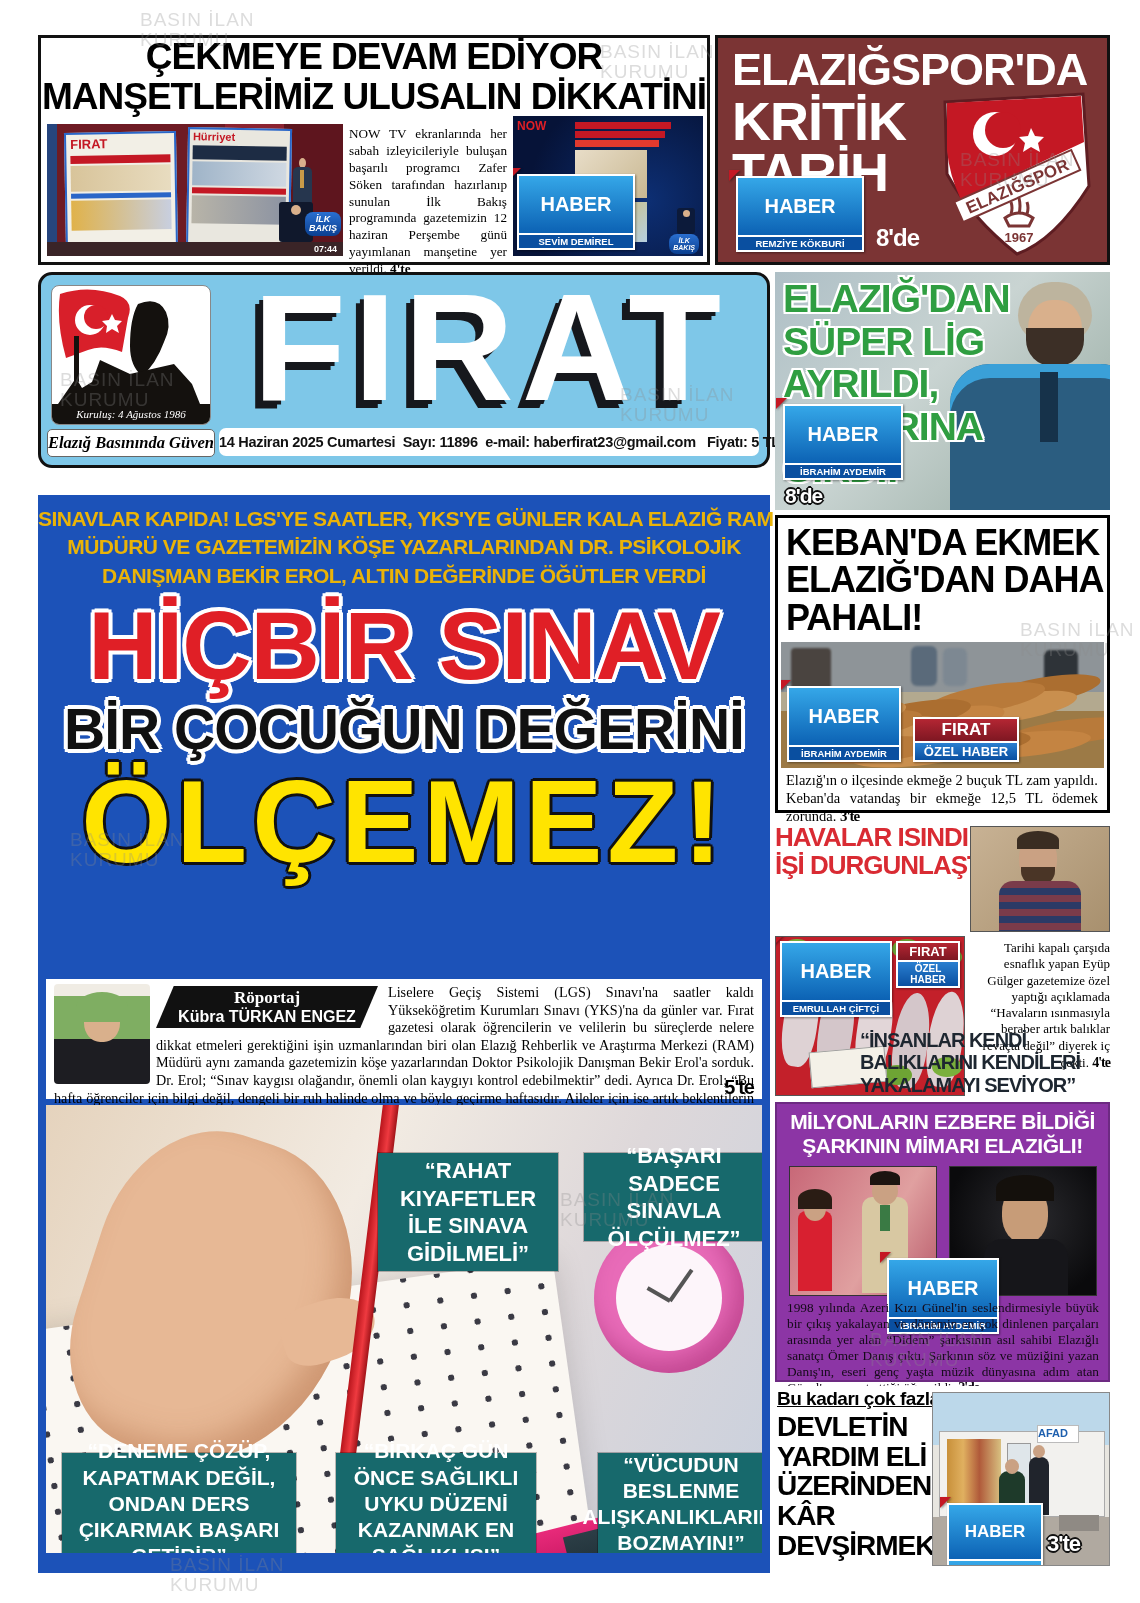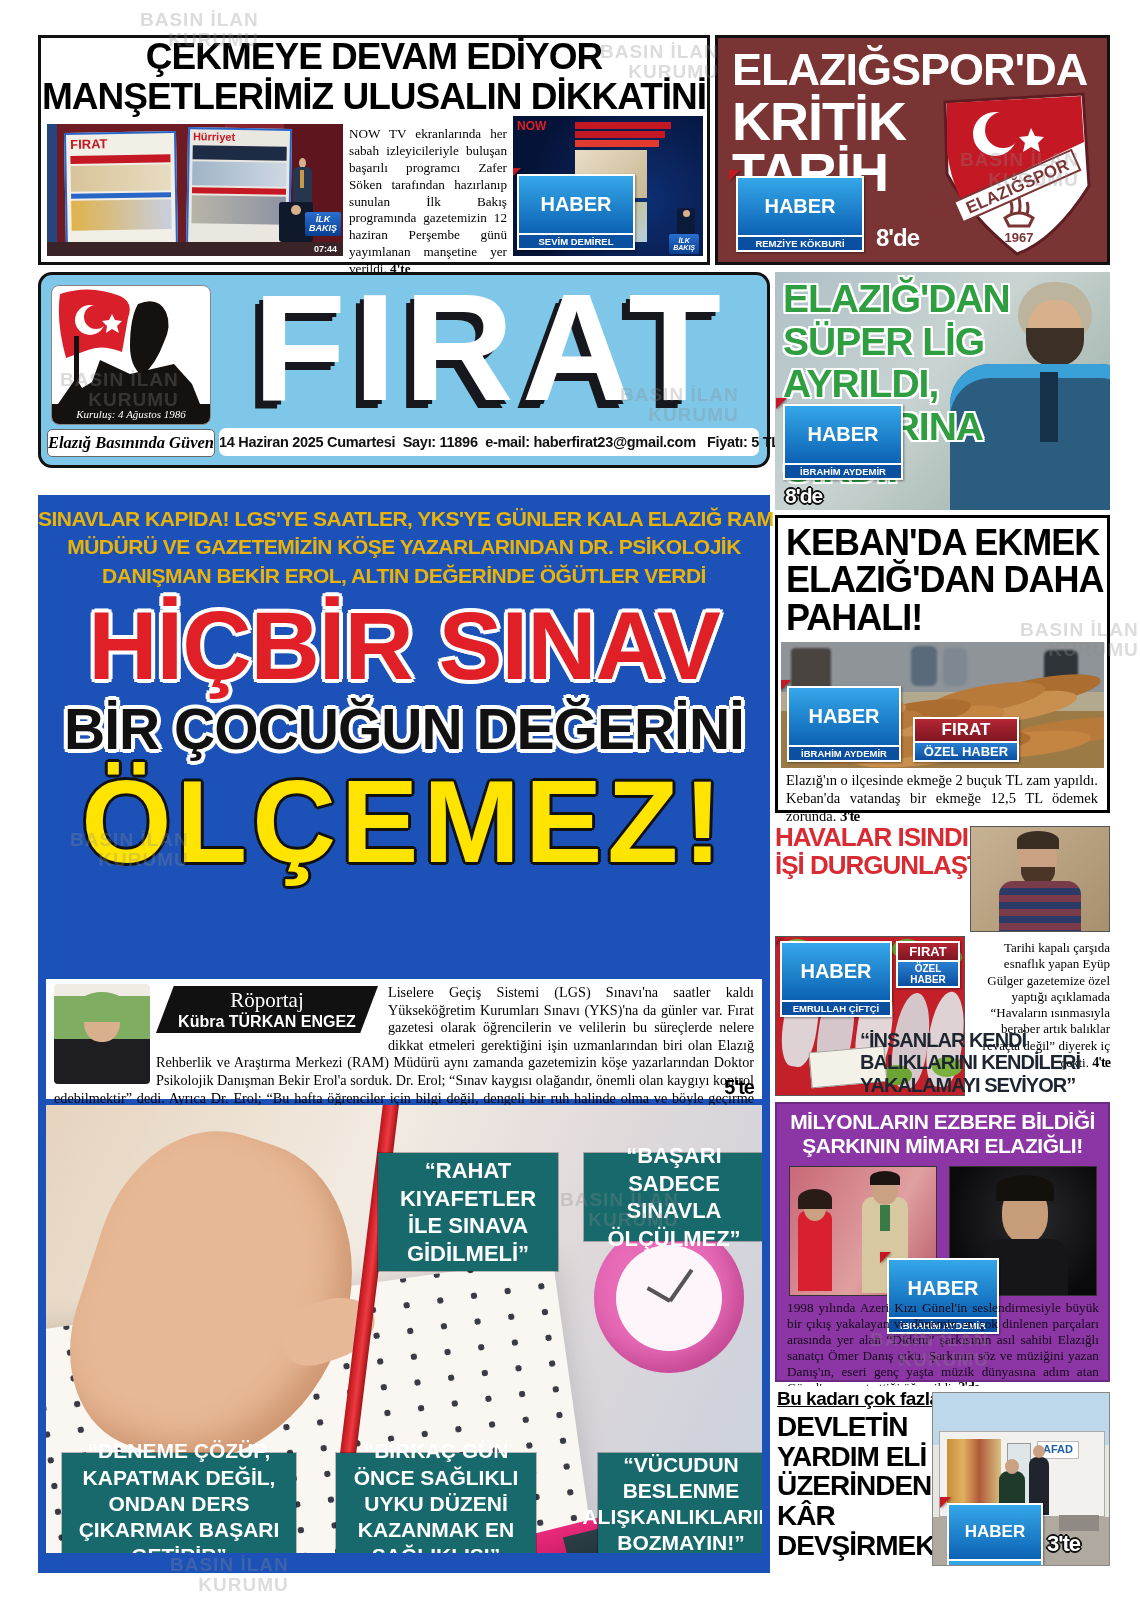--- a/index.html
+++ b/index.html
@@ -30,24 +30,24 @@
   .badge .arr{position:absolute;left:-7px;top:-6px;width:0;height:0;border-left:11px solid #c41824;border-bottom:11px solid transparent;}
   .badge .main{background:linear-gradient(180deg,#35a7e8,#0c62b4);border:2px solid #fff;color:#fff;
                font-weight:900;font-size:20px;text-align:center;padding:17px 0;letter-spacing:0;}
   .badge .sub{background:#0a4fa0;border:2px solid #fff;border-top:none;color:#fff;font-weight:700;
               font-size:9.5px;text-align:center;padding:1px 0;letter-spacing:0;}
   .badge2{position:absolute;width:108px;filter:drop-shadow(1px 1px 1px rgba(0,0,0,.4));}
   .badge2 .top{background:linear-gradient(180deg,#b42633,#7e1722);border:2px solid #fff;color:#fff;font-weight:900;font-size:17px;text-align:center;padding:1px 0;}
   .badge2 .bot{background:linear-gradient(180deg,#2a7fd0,#0a4fa0);border:2px solid #fff;border-top:none;color:#fff;font-weight:900;font-size:13px;text-align:center;padding:1px 0;}
   .teal{position:absolute;background:#17696c;color:#fff;font-weight:900;text-align:center;
         display:flex;align-items:center;justify-content:center;line-height:1.25;box-shadow:0 0 0 1px rgba(0,0,0,.25);}
-  .wm{position:absolute;color:rgba(140,140,140,.30);font-weight:700;font-size:19px;line-height:1.05;
-      text-align:right;z-index:60;pointer-events:none;letter-spacing:1px;}
+  .wm{position:absolute;color:rgba(140,140,140,.30);font-weight:400;font-size:19px;line-height:1.05;
+      text-align:left;z-index:60;pointer-events:none;letter-spacing:1px;}
   .ilkbakis{background:linear-gradient(180deg,#2a6fd0,#0a3f90);color:#fff;font-weight:900;font-style:italic;
-            text-align:center;line-height:1;padding:3px 4px;border-radius:2px;}
+            text-align:center;line-height:1;padding:3px 4px;border-radius:8px;}
 </style>
 </head>
 <body>
 
 <div class="page">
 
   <div class="wm" style="left:140px;top:10px;"><span>BASIN İLAN</span><br><span>KURUMU</span></div>
   <div class="wm" style="left:600px;top:42px;"><span>BASIN İLAN</span><br><span>KURUMU</span></div>
   <div class="wm" style="left:960px;top:150px;"><span>BASIN İLAN</span><br><span>KURUMU</span></div>
   <div class="wm" style="left:60px;top:370px;"><span>BASIN İLAN</span><br><span>KURUMU</span></div>
@@ -205,21 +205,21 @@
     <div class="cond center nowrap ow" style="color:#e01f26;font-size:96px;line-height:1.0;margin-top:8px;">HİÇBİR SINAV</div>
     <div class="cond center nowrap ow" style="color:#111;font-size:57px;line-height:1.05;margin-top:6px;">BİR ÇOCUĞUN DEĞERİNİ</div>
     <div class="cond center nowrap ob" style="color:#ffe400;font-size:116px;line-height:1.0;margin-top:4px;letter-spacing:5px;">ÖLÇEMEZ!</div>
 
     <div class="abs" style="left:8px;top:484px;width:716px;height:120px;background:#fff;padding:5px 8px;box-sizing:border-box;">
       <div style="float:left;width:96px;height:100px;margin:0 6px 2px 0;background:linear-gradient(180deg,#f0ece4 0 12%,#7fae62 12% 55%,#1d1d22 55%);border-radius:4px;position:relative;">
         <div class="abs" style="left:30px;top:16px;width:36px;height:42px;background:#d9b08c;border-radius:45%;"></div>
         <div class="abs" style="left:22px;top:8px;width:52px;height:30px;background:#7fae62;border-radius:50% 50% 0 0;"></div>
       </div>
       <div style="float:left;width:210px;background:#111;color:#fff;text-align:center;clip-path:polygon(8% 0,100% 0,92% 100%,0 100%);padding:2px 6px;margin:2px 10px 6px 0;">
-        <div class="serif" style="font-weight:normal;font-size:21px;">Röportaj</div>
+        <div class="serif" style="font-weight:bold;font-size:17px;">Röportaj</div>
         <div class="cond" style="font-size:16px;letter-spacing:0;">Kübra TÜRKAN ENGEZ</div>
       </div>
       <div class="serif" style="font-size:14.2px;line-height:1.24;text-align:justify;">Liselere Geçiş Sistemi (LGS) Sınavı'na saatler kaldı Yükseköğretim Kurumları Sınavı (YKS)'na da günler var. Fırat gazetesi olarak öğrencilerin ve velilerin bu süreçlerde nelere dikkat etmeleri gerektiğini işin uzmanlarından biri olan Elazığ Rehberlik ve Araştırma Merkezi (RAM) Müdürü aynı zamanda gazetemizin köşe yazarlarından Doktor Psikolojik Danışman Bekir Erol'a sorduk. Dr. Erol; “Sınav kaygısı olağandır, önemli olan kaygıyı kontrol edebilmektir” dedi. Ayrıca Dr. Erol; “Bu hafta öğrenciler için bilgi değil, dengeli bir ruh halinde olma ve böyle geçirme haftasıdır. Aileler için ise artık beklentilerin konuşulduğu değil, desteklerin sunulduğu haftadır. Unutmayalım ki her öğrencinin potansiyeli farklıdır ve hiçbir sınav bir çocuğun değerini ölçemez!” ifadelerine yer verdi.</div>
       <div class="abs cond" style="right:8px;bottom:0px;font-size:20px;">5'te</div>
     </div>
 
     <div class="abs" style="left:8px;top:610px;width:716px;height:448px;background:linear-gradient(115deg,#e5d3bd,#f2ebe2 38%,#ded8da 66%,#c9d0dd);overflow:hidden;">
 
       <div class="abs" style="left:-30px;top:190px;width:560px;height:300px;background:#faf7f2;transform:rotate(-8deg);box-shadow:0 0 30px rgba(0,0,0,.15);
                   background-image:radial-gradient(circle,#3a3a44 3px,transparent 3.5px);background-size:34px 26px;background-position:18px 14px;"></div>
@@ -348,21 +348,21 @@
       <div class="nowrap">YARDIM ELİ</div>
       <div class="nowrap">ÜZERİNDEN</div>
       <div class="nowrap">KÂR</div>
       <div class="nowrap">DEVŞİRMEK!</div>
     </div>
 
     <div class="abs" style="right:0;top:6px;width:176px;height:172px;background:linear-gradient(180deg,#bcd8ea 0 30%,#e8e6e0 30% 72%,#b0a9a0 72%);overflow:hidden;border:1px solid #888;">
       <div class="abs" style="left:6px;top:38px;width:164px;height:84px;background:#f2f1ee;border:1px solid #aaa;"></div>
       <div class="abs" style="left:14px;top:46px;width:54px;height:68px;background:linear-gradient(90deg,#c8903a,#e0b060 30%,#b05a3a 60%,#d8c080);"></div>
       <div class="abs" style="left:74px;top:50px;width:22px;height:60px;background:#dfe6ea;border:1px solid #999;"></div>
-      <div class="abs" style="left:104px;top:48px;width:40px;height:16px;background:#fff;border:1px solid #bbb;color:#1d5fae;font-weight:900;font-size:11px;text-align:center;line-height:15px;">AFAD</div>
+      <div class="abs" style="left:104px;top:32px;width:40px;height:16px;background:#fff;border:1px solid #bbb;color:#1d5fae;font-weight:900;font-size:11px;text-align:left;line-height:15px;">AFAD</div>
       <div class="abs" style="left:66px;top:78px;width:26px;height:62px;background:#1e3a2a;border-radius:9px 9px 0 0;"></div>
       <div class="abs" style="left:72px;top:66px;width:14px;height:15px;background:#caa183;border-radius:50%;"></div>
       <div class="abs" style="left:96px;top:64px;width:20px;height:58px;background:#20242c;border-radius:8px 8px 0 0;"></div>
       <div class="abs" style="left:100px;top:52px;width:12px;height:13px;background:#caa183;border-radius:50%;"></div>
       <div class="abs" style="right:10px;top:122px;width:40px;height:16px;background:#8f8a84;"></div>
       <div class="badge" style="left:14px;top:110px;width:96px;">
         <div class="arr"></div>
         <div class="main" style="font-size:17px;">HABER</div>
         <div class="main" style="font-size:17px;border-top:none;">YORUM</div>
         <div class="sub" style="font-size:7.5px;">KÜBRA TÜRKAN ENGEZ</div>

